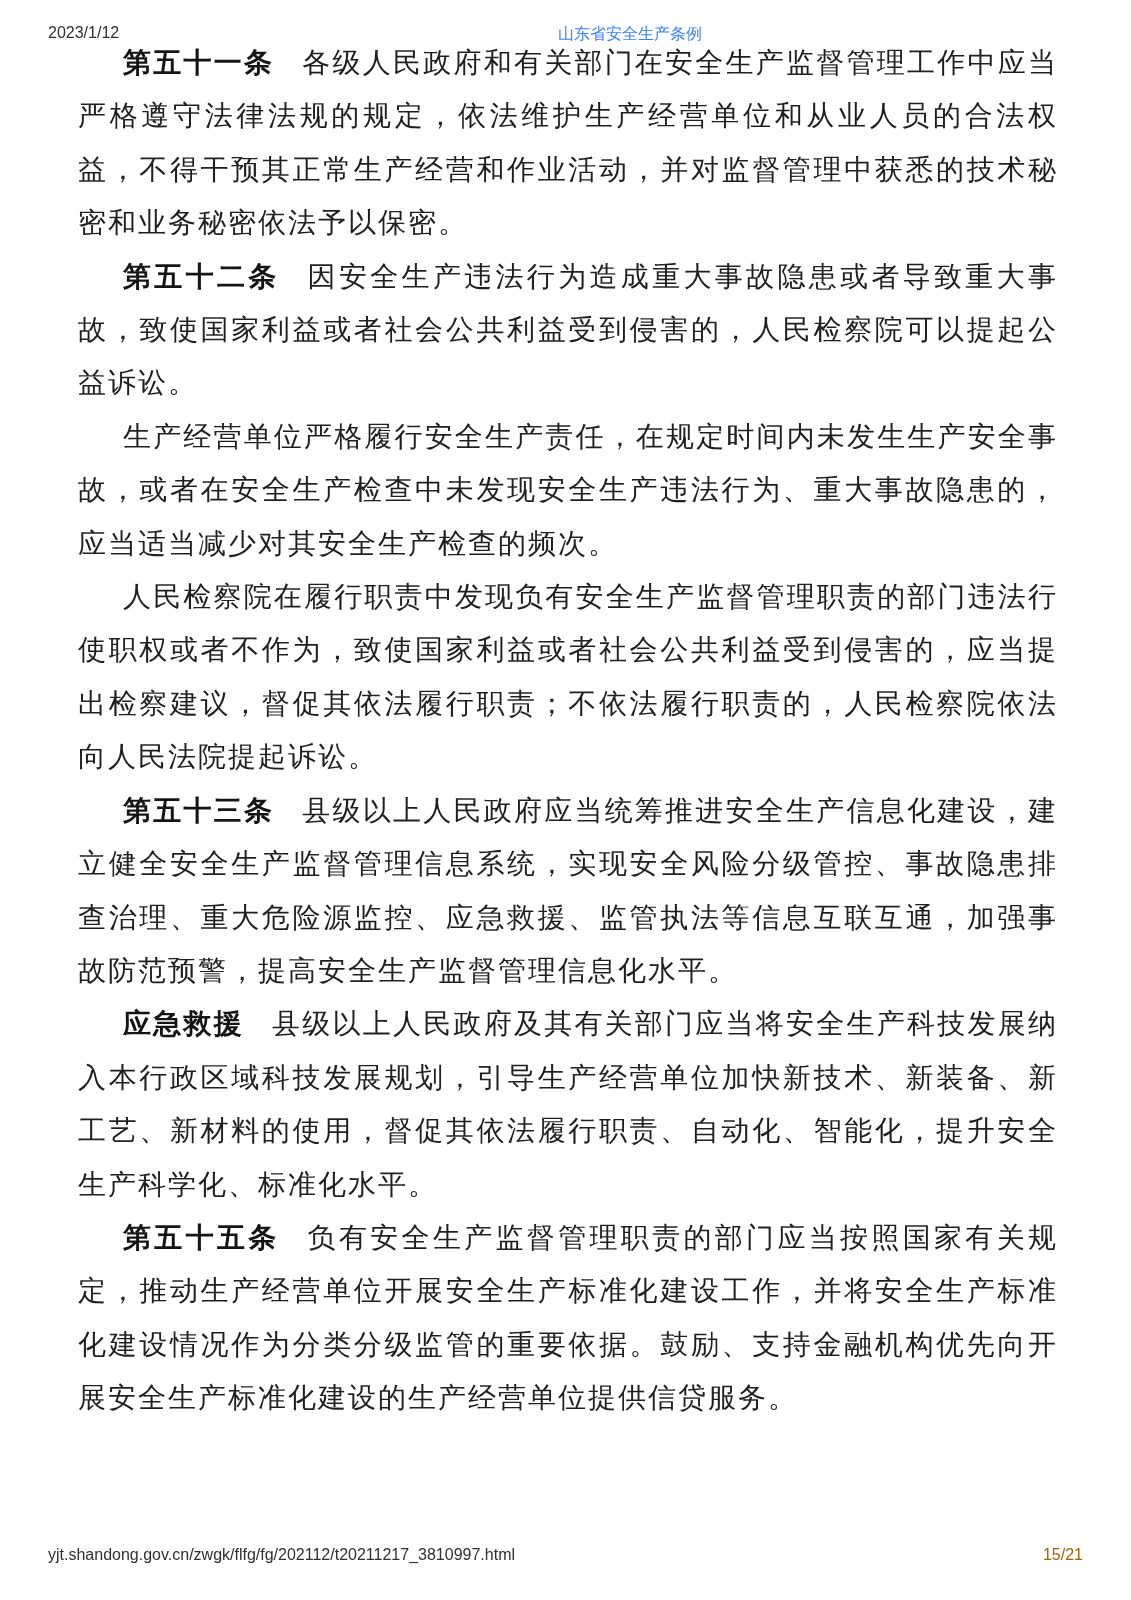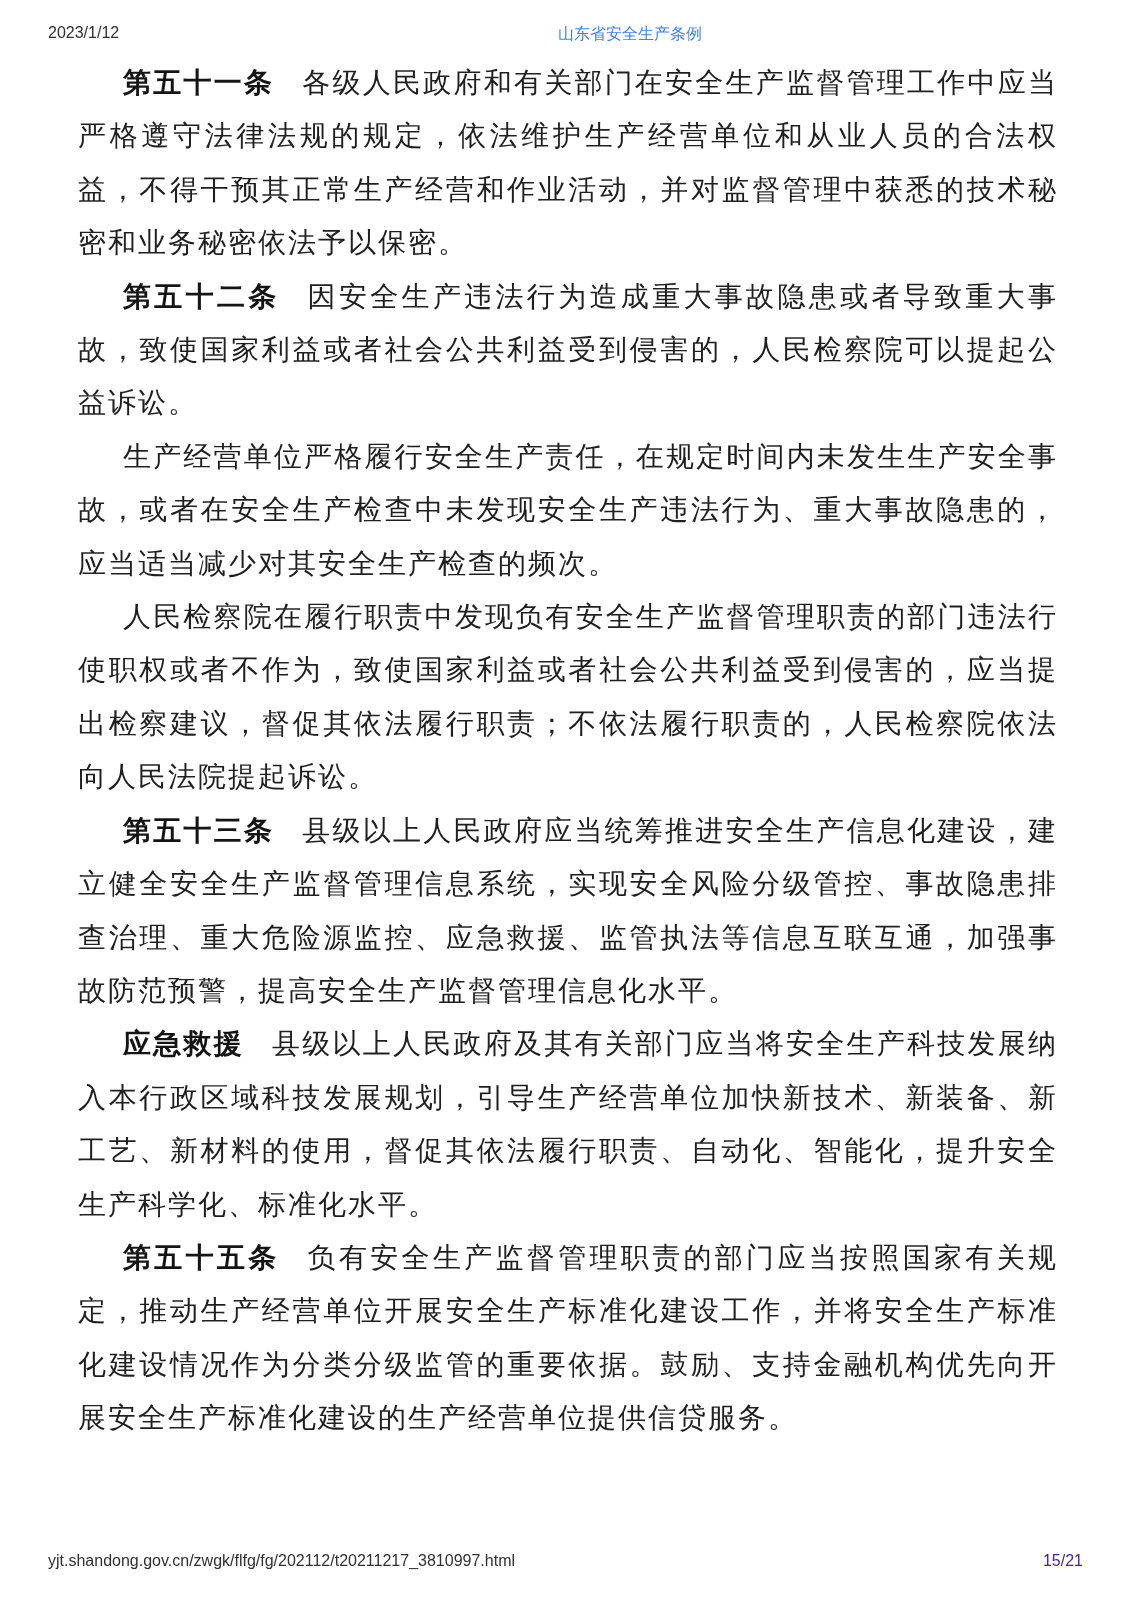--- a/index.html
+++ b/index.html
@@ -38,21 +38,21 @@
     transform: translateX(-50%);
     font-family: "Liberation Sans", sans-serif;
     font-size: 16px;
     color: #3b82f6;
     white-space: nowrap;
   }
   
   .content {
     position: absolute;
     left: 78px;
-    top: 56px;
+    top: 36px;
     width: 980px;
     color: #1f1f1f;
   }
   .para {
     margin: 0;
     font-size: 28px;
     letter-spacing: 2px;
     line-height: 53.4px;
     text-indent: 45px;
     text-align: justify;
@@ -64,40 +64,40 @@
     font-family: "Liberation Sans", sans-serif;
     font-weight: 700;
     letter-spacing: 2px;
     margin-right: 28px;
     color: #141414;
   }
   .art:empty { display: none; margin: 0; }
   
   .print-footer {
     position: absolute;
-    left: 0; right: 0; bottom: 0;
+    left: 0; right: 0; bottom: 6px;
     height: 56px;
     padding-left: 48px;
   }
   .source-url {
     position: absolute;
     left: 48px;
     top: 8px;
     font-family: "Liberation Sans", sans-serif;
     font-size: 16px;
     color: #303030;
     white-space: nowrap;
   }
   .page-num {
     position: absolute;
     right: 48px;
     top: 8px;
     font-family: "Liberation Sans", sans-serif;
     font-size: 16px;
-    color: #4c1d95;
+    color: #a16207;
     white-space: nowrap;
   }
 </style>
 </head>
 <body>
 
 <div class="page">
 
   <div class="print-header">
     <span class="print-date">2023/1/12</span>

